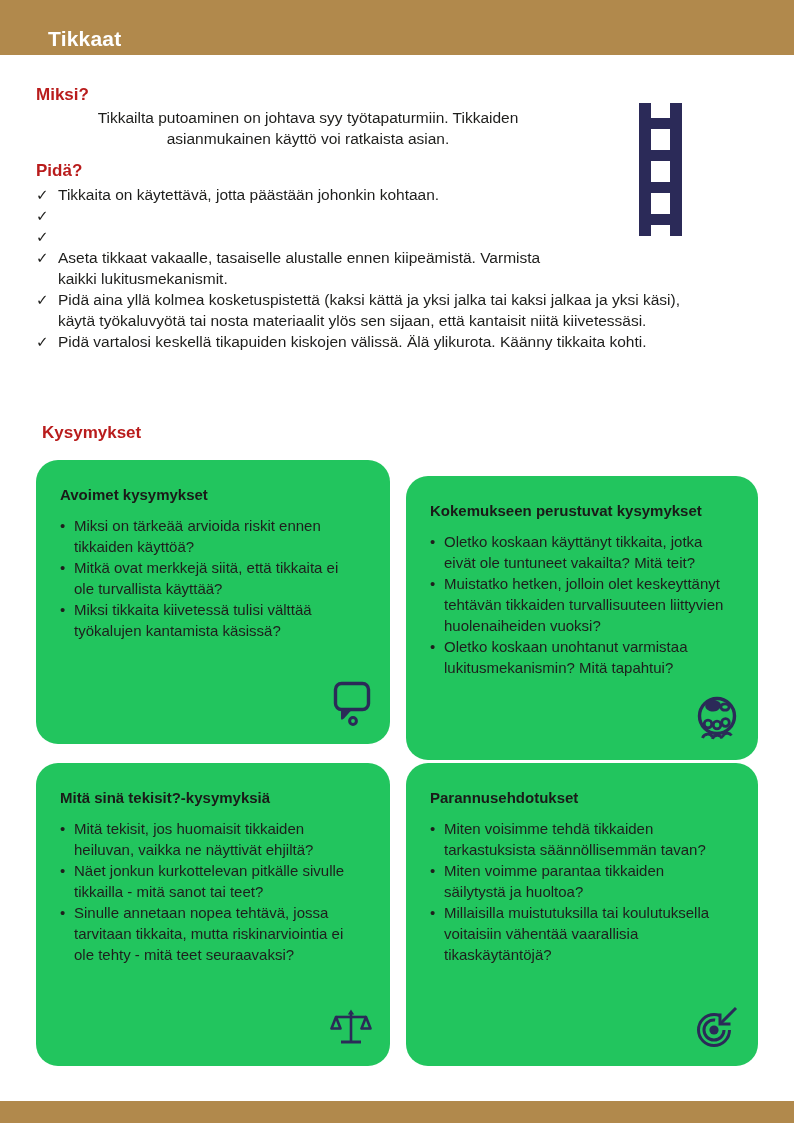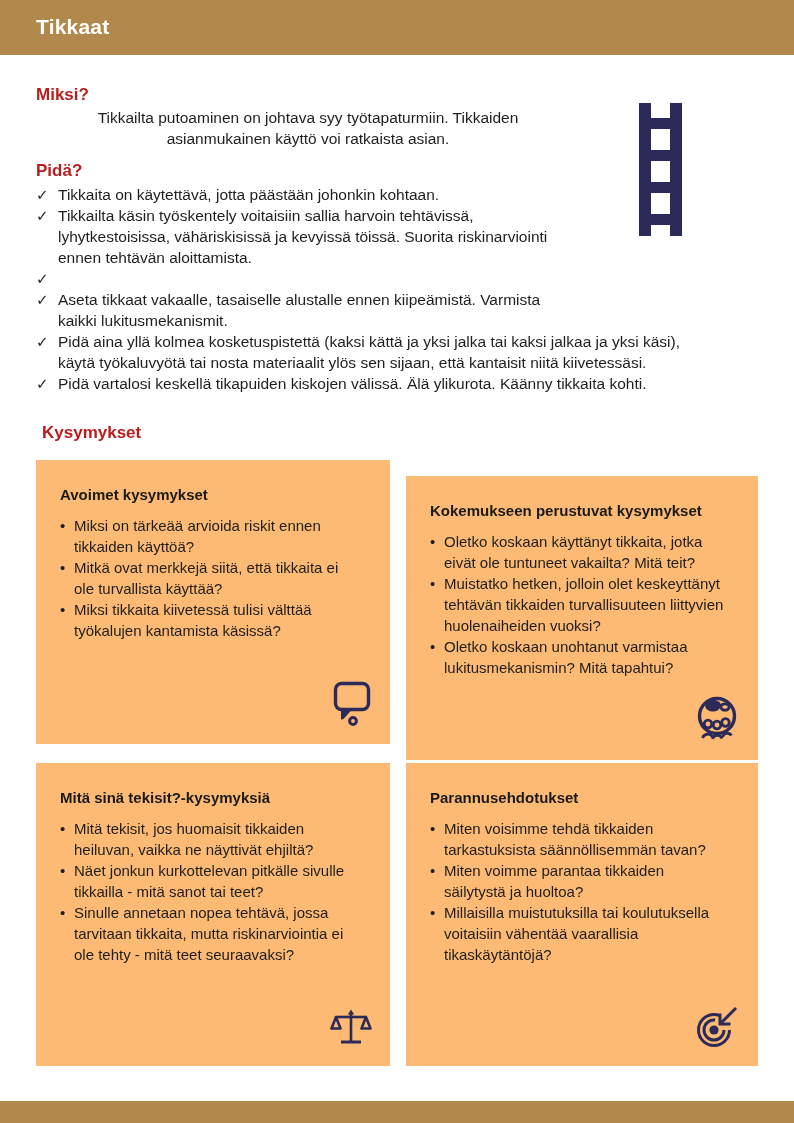--- a/index.html
+++ b/index.html
@@ -2,31 +2,31 @@
 <html><head>
 <meta charset="utf-8">
 <style>
   html,body{margin:0;padding:0;background:#ffffff;}
   .page{
     position:relative;width:794px;height:1123px;background:#ffffff;overflow:hidden;
     font-family:"Liberation Sans","DejaVu Sans",sans-serif;color:#1e1e1c;
   }
   .topbar{position:absolute;left:0;top:0;width:794px;height:55px;background:#b1894c;}
   .topbar h1{
-    margin:0;padding:0 0 0 36px;line-height:54px;font-size:21px;font-weight:700;
+    margin:12px;padding:0 0 0 36px;line-height:54px;font-size:21px;font-weight:700;
     color:#ffffff;letter-spacing:.2px;
   }
   .magenta-h{position:absolute;left:36px;margin:0;font-size:17px;font-weight:700;color:#b91c1c;}
   .body-text{font-size:15.5px;line-height:21px;white-space:pre-line;}
   .intro{position:absolute;left:28px;top:107px;width:560px;text-align:center;}
   .checklist{position:absolute;left:36px;top:184px;width:680px;}
   .check-row{display:flex;align-items:flex-start;}
   .check-mark{width:22px;flex:0 0 22px;font-size:15px;line-height:21px;color:#1e1e1c;}
   .ladder{position:absolute;left:639px;top:103px;}
-  .card{position:absolute;background:#fdba74;}
+  .card{position:absolute;background:#22c55e;border-radius:22px;}
   .card-inner{padding:26px 22px 0 24px;}
   .card h3{margin:0 0 12px 0;font-size:15px;font-weight:700;color:#1a1a18;}
   .bullets{margin:0;}
   .bullet-row{display:flex;align-items:flex-start;}
   .bullet-dot{width:14px;flex:0 0 14px;font-size:15px;line-height:21px;}
   .bullet-text{font-size:15px;line-height:21px;white-space:pre-line;}
   .card-icon{position:absolute;right:18px;bottom:14px;}
   .bottombar{position:absolute;left:0;top:1101px;width:794px;height:22px;background:#b1894c;}
   svg .stroke{fill:none;stroke:#2b2a58;}
 </style>
@@ -45,23 +45,20 @@
 
   <h2 class="magenta-h" style="top:161px;">Pidä?</h2>
 
   <div class="checklist">
     <div class="check-row">
       <span class="check-mark">✓</span>
       <div class="body-text">Tikkaita on käytettävä, jotta päästään johonkin kohtaan.</div>
     </div>
     <div class="check-row">
       <span class="check-mark">✓</span>
-      <div class="body-text">Tikkailta käsin työskentely voitaisiin sallia harvoin tehtävissä,
-lyhytkestoisissa, vähäriskisissä ja kevyissä töissä. Suorita riskinarviointi
-ennen tehtävän aloittamista.</div>
     </div>
     <div class="check-row">
       <span class="check-mark">✓</span>
     </div>
     <div class="check-row">
       <span class="check-mark">✓</span>
       <div class="body-text">Aseta tikkaat vakaalle, tasaiselle alustalle ennen kiipeämistä. Varmista
 kaikki lukitusmekanismit.</div>
     </div>
     <div class="check-row">

